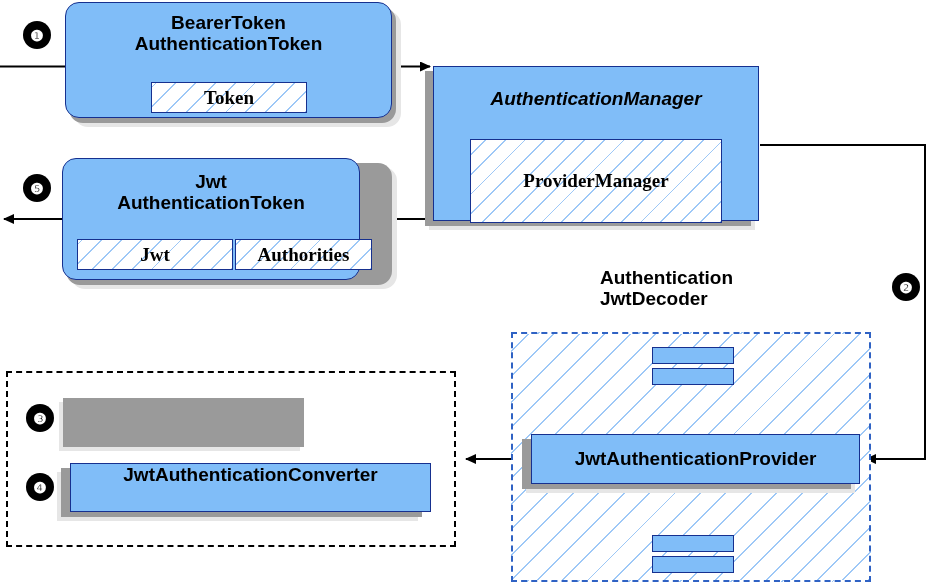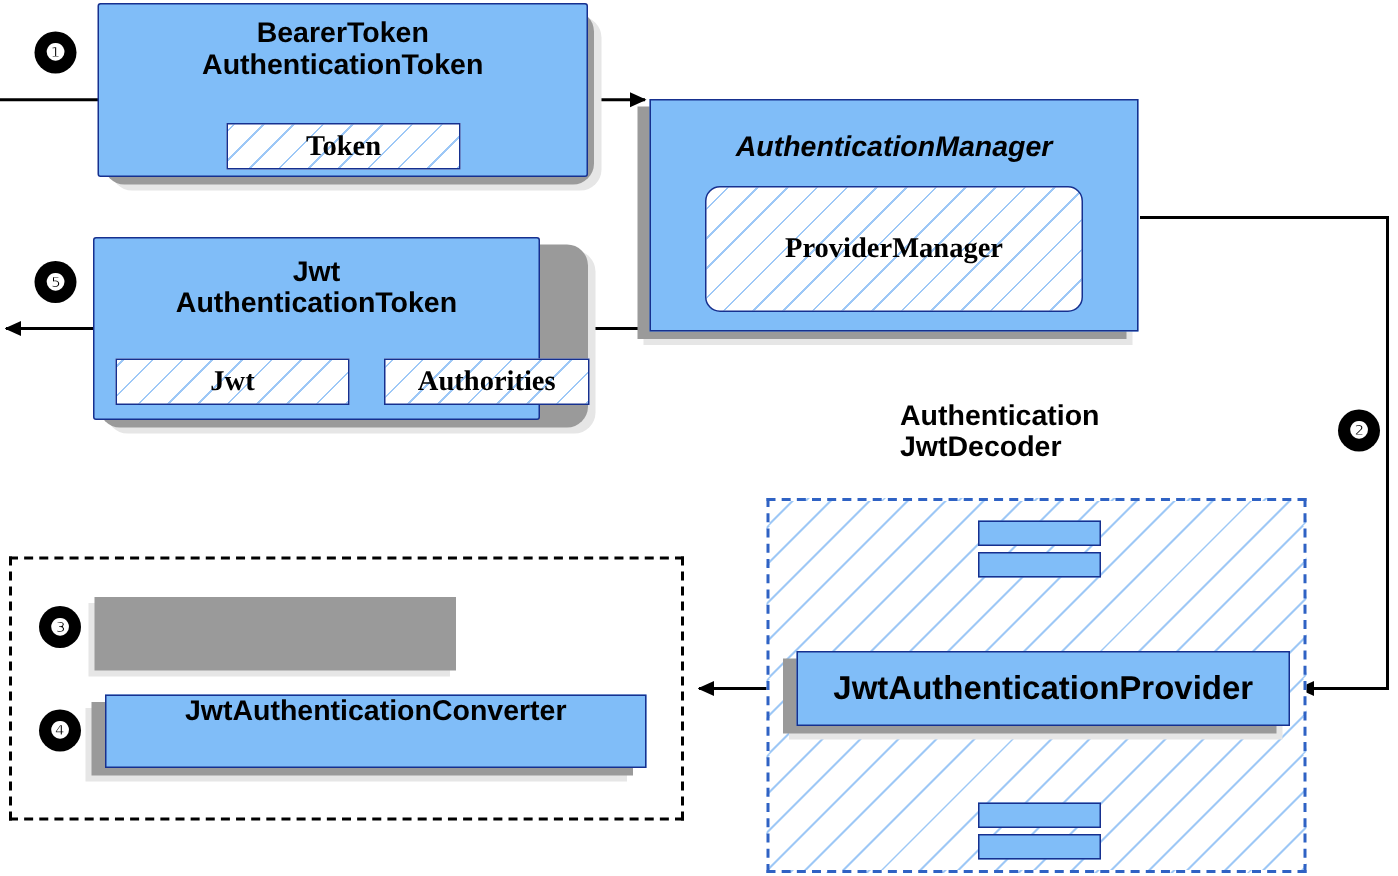--- a/index.html
+++ b/index.html
@@ -12,21 +12,21 @@
     background:#80bdf8;
     border:1.5px solid #16308f;
     box-sizing:border-box;
     display:flex;
     flex-direction:column;
     align-items:center;
     color:#000;
     font-weight:bold;
     text-align:center;
   }
-  .node.round{border-radius:2px;}
+  .node.round{border-radius:14px;}
   
   .shadow-dark,.shadow-light{position:absolute;box-sizing:border-box;}
   .shadow-dark{background:#9a9a9a;}
   .shadow-light{background:#e6e6e6;}
   .shadow-dark.round,.shadow-light.round{border-radius:14px;}
 
   .node-title{line-height:1.12;}
 
   
   .slot{
@@ -147,38 +147,38 @@
   <div class="shadow-light round" style="left:71px;top:167px;width:326px;height:122px;"></div>
   <div class="shadow-dark round" style="left:66px;top:163px;width:326px;height:122px;"></div>
   <div class="node round" style="left:62px;top:158px;width:298px;height:122px;padding-top:12px;">
     <div class="node-title" style="font-size:19px;">
       <div>Jwt</div>
       <div>AuthenticationToken</div>
     </div>
     <div class="slot" style="left:14px;top:80px;width:156px;height:31px;font-size:19px;">
         <span>Jwt</span>
       </div>
-    <div class="slot" style="left:193px;top:80px;width:137px;height:31px;font-size:19px;">
+    <div class="slot" style="left:172px;top:80px;width:137px;height:31px;font-size:19px;">
         <span>Authorities</span>
       </div>
   </div>
 
   <div class="shadow-light" style="left:429px;top:75px;width:326px;height:155px;"></div>
   <div class="shadow-dark" style="left:425px;top:71px;width:326px;height:155px;"></div>
   <div class="node" style="left:433px;top:66px;width:326px;height:155px;padding-top:21px;">
     <div class="node-title" style="font-size:19px;font-style:italic;">AuthenticationManager</div>
-    <div class="slot" style="left:36px;top:57px;width:252px;height:84px;font-size:19px;border-radius:10px;">
+    <div class="slot" style="left:36px;top:72px;width:252px;height:84px;font-size:19px;">
         <span>ProviderManager</span>
       </div>
   </div>
 
   <div class="shadow-light" style="left:526px;top:443px;width:329px;height:50px;"></div>
   <div class="shadow-dark" style="left:522px;top:439px;width:329px;height:50px;"></div>
   <div class="node" style="left:531px;top:434px;width:329px;height:50px;justify-content:center;">
-    <div class="node-title" style="font-size:22px;">JwtAuthenticationProvider</div>
+    <div class="node-title" style="font-size:19px;">JwtAuthenticationProvider</div>
   </div>
 
   <div class="shadow-light" style="left:59px;top:402px;width:241px;height:49px;"></div>
   <div class="shadow-dark" style="left:63px;top:398px;width:241px;height:49px;"></div>
 
   <div class="shadow-light" style="left:57px;top:472px;width:361px;height:49px;"></div>
   <div class="shadow-dark" style="left:61px;top:468px;width:361px;height:49px;"></div>
   <div class="node" style="left:70px;top:463px;width:361px;height:49px;justify-content:flex-start;">
     <div class="node-title" style="font-size:19px;">JwtAuthenticationConverter</div>
   </div>

